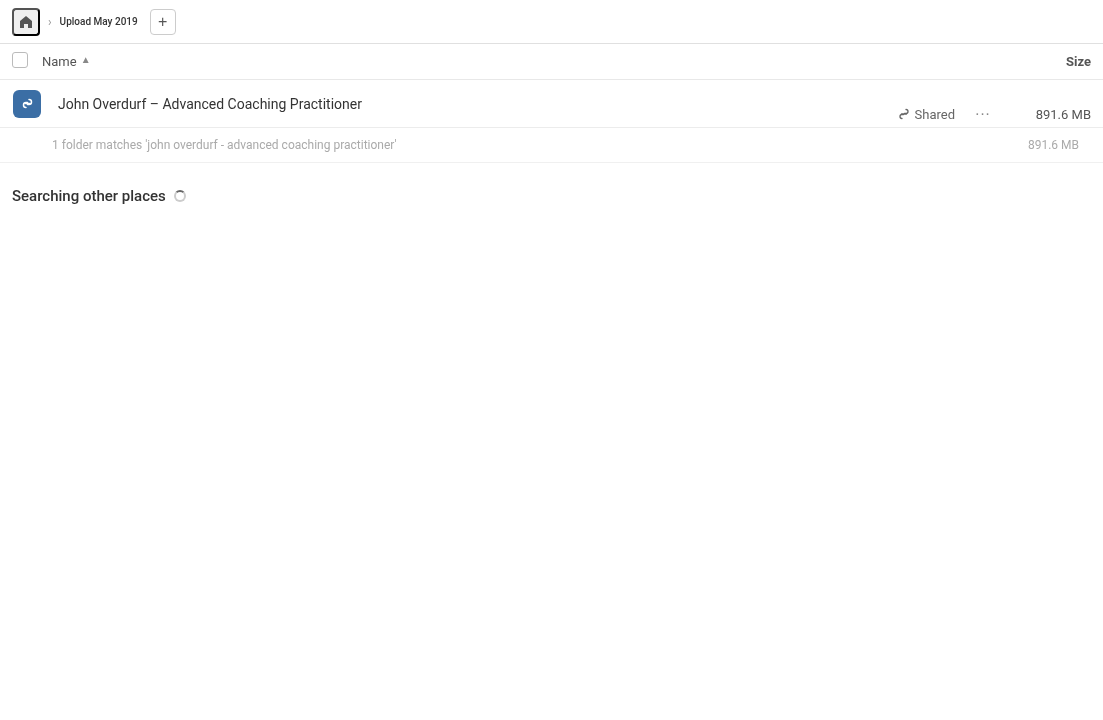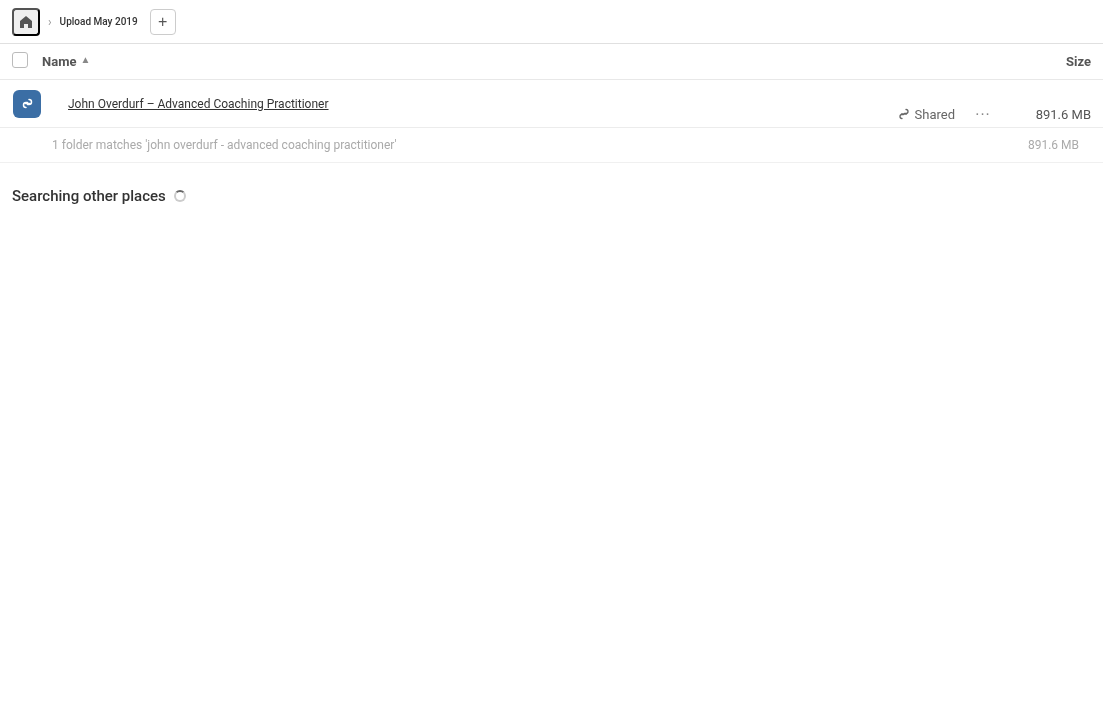--- a/index.html
+++ b/index.html
@@ -83,21 +83,21 @@
       flex-shrink: 0;
     }
 
     .col-name {
       flex: 1;
       display: flex;
       align-items: flex-start;
       gap: 4px;
       font-size: 13px;
       color: #555;
-      font-weight: 700;
+      font-weight: 400;
       cursor: pointer;
       user-select: none;
     }
 
     .col-size {
       width: 100px;
       text-align: right;
       font-size: 13px;
       color: #555;
       font-weight: 700;
@@ -145,27 +145,26 @@
       border-radius: 6px;
       display: flex;
       align-items: center;
       justify-content: center;
       color: #fff;
       font-size: 14px;
     }
 
     .result-name {
       flex: 1;
-      font-size: 12px;
+      font-size: 14px;
       color: #333;
-      margin-left: 26px;
+      margin-left: 16px;
       white-space: nowrap;
       overflow: hidden;
       text-overflow: ellipsis;
-      text-decoration: underline;
     }
 
     .result-meta {
       display: flex;
       align-items: center;
       gap: 16px;
       color: #666;
       font-size: 13px;
       margin-top: 21px;
     }

